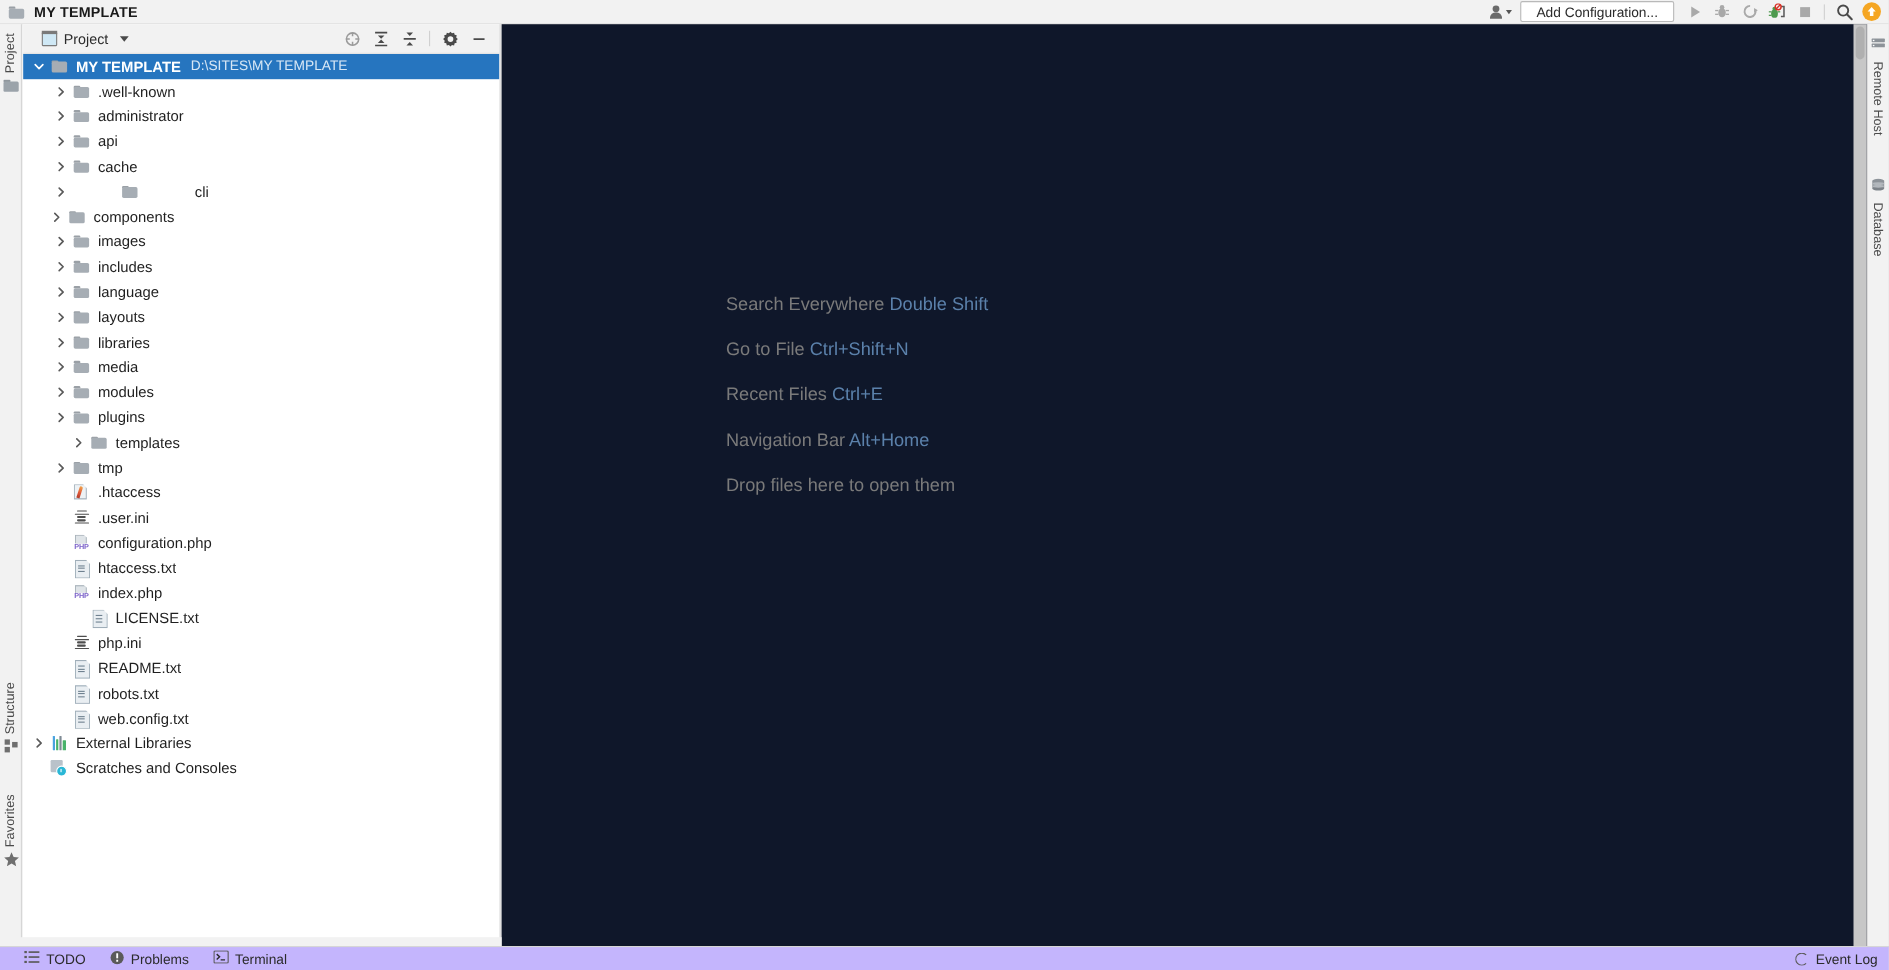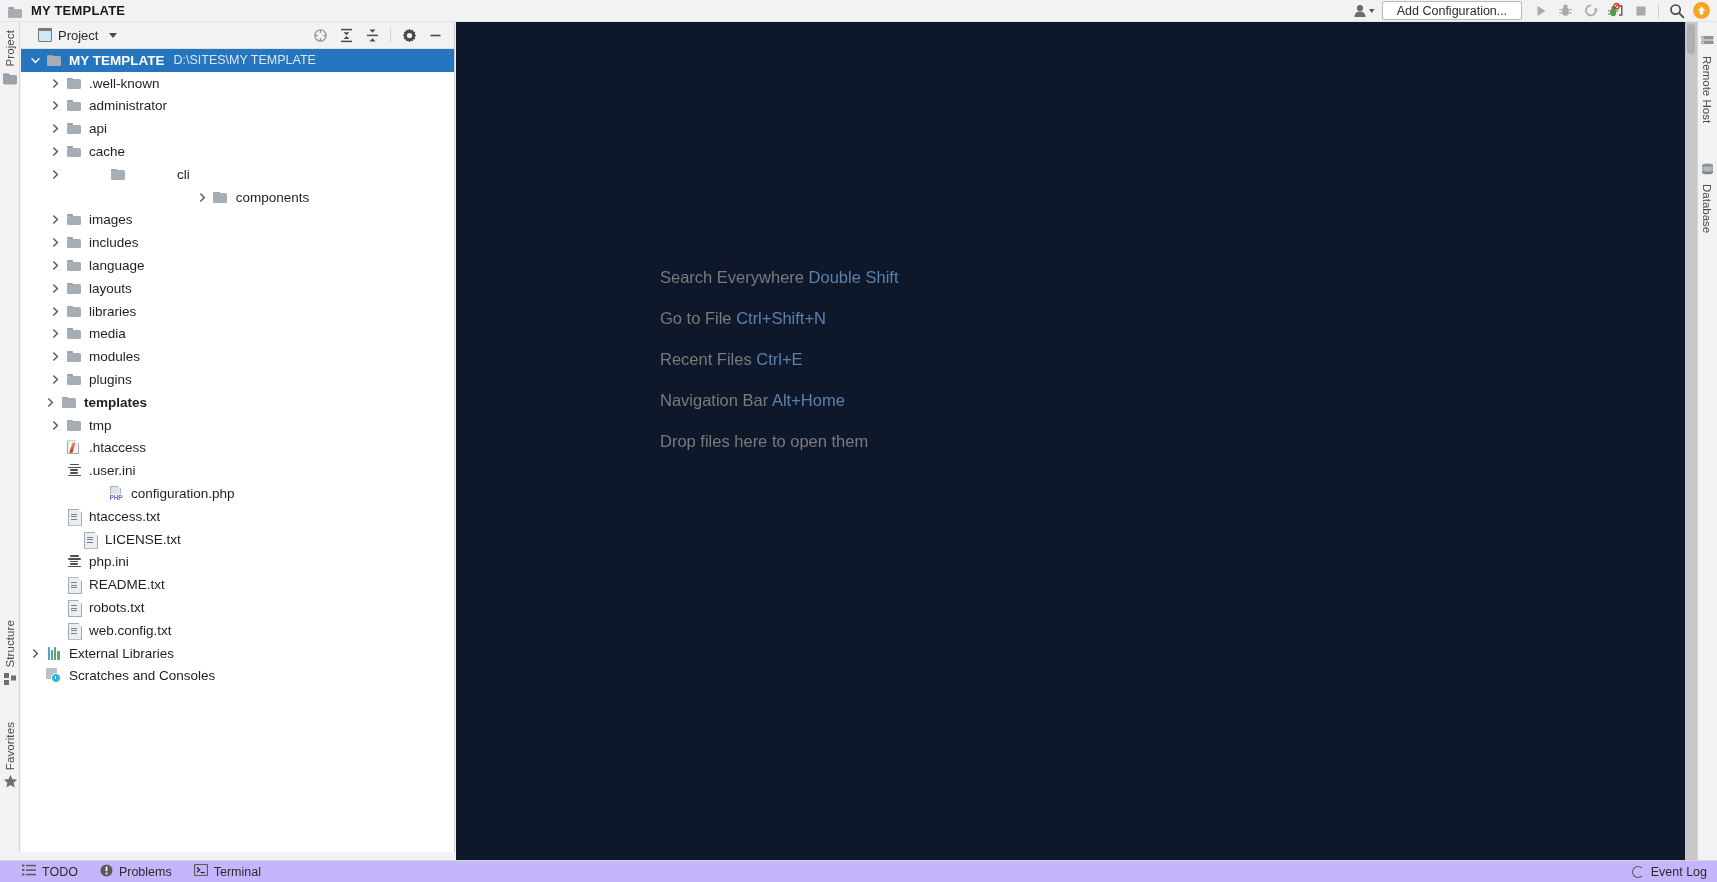--- a/index.html
+++ b/index.html
@@ -522,21 +522,21 @@
         <span class="arrow">
           <svg width="11" height="11" viewBox="0 0 11 11">
             <path fill="none" stroke-width="1.5" stroke-linecap="round" stroke-linejoin="round" d="M3.8 2 L7.4 5.5 L3.8 9" stroke="#5a5a5a"></path>
           </svg>
         </span>
         <span class="icon-slot">
           <span class="ic-folder"></span>
         </span>
         <span class="label">cli</span>
       </div>
-      <div class="row" style="padding-left: 36px; justify-content: center;">
+      <div class="row" style="padding-left: 24px;">
         <span class="arrow">
           <svg width="11" height="11" viewBox="0 0 11 11">
             <path fill="none" stroke-width="1.5" stroke-linecap="round" stroke-linejoin="round" d="M3.8 2 L7.4 5.5 L3.8 9" stroke="#5a5a5a"></path>
           </svg>
         </span>
         <span class="icon-slot">
           <span class="ic-folder"></span>
         </span>
         <span class="label">components</span>
       </div>
@@ -621,21 +621,21 @@
         <span class="arrow">
           <svg width="11" height="11" viewBox="0 0 11 11">
             <path fill="none" stroke-width="1.5" stroke-linecap="round" stroke-linejoin="round" d="M3.8 2 L7.4 5.5 L3.8 9" stroke="#5a5a5a"></path>
           </svg>
         </span>
         <span class="icon-slot">
           <span class="ic-folder"></span>
         </span>
         <span class="label">plugins</span>
       </div>
-      <div class="row" style="padding-left: 23px; font-weight: bold;">
+      <div class="row" style="padding-left: 44px;">
         <span class="arrow">
           <svg width="11" height="11" viewBox="0 0 11 11">
             <path fill="none" stroke-width="1.5" stroke-linecap="round" stroke-linejoin="round" d="M3.8 2 L7.4 5.5 L3.8 9" stroke="#5a5a5a"></path>
           </svg>
         </span>
         <span class="icon-slot">
           <span class="ic-folder"></span>
         </span>
         <span class="label">templates</span>
       </div>
@@ -666,21 +666,21 @@
           <span class="ic-ini">
             <i style="left:2px;top:0;width:9px"></i>
             <i style="left:0;top:3px;width:13px"></i>
             <i style="left:2.5px;top:5.6px;width:8px"></i>
             <i style="left:2.5px;top:8.2px;width:8px"></i>
             <i style="left:0;top:10.8px;width:13px"></i>
           </span>
         </span>
         <span class="label">.user.ini</span>
       </div>
-      <div class="row" style="padding-left: 28px; margin-left: 42px;">
+      <div class="row" style="padding-left: 28px;">
         <span class="arrow"></span>
         <span class="icon-slot">
           <span class="ic-php">
             <span class="sheet"></span>
             <span class="tag">PHP</span>
           </span>
         </span>
         <span class="label">configuration.php</span>
       </div>
       <div class="row" style="padding-left: 28px;">
@@ -688,20 +688,30 @@
         <span class="icon-slot">
           <span class="ic-txt">
             <span class="lines">
               <i></i>
               <i></i>
               <i></i>
             </span>
           </span>
         </span>
         <span class="label">htaccess.txt</span>
+      </div>
+      <div class="row" style="padding-left: 28px;">
+        <span class="arrow"></span>
+        <span class="icon-slot">
+          <span class="ic-php">
+            <span class="sheet"></span>
+            <span class="tag">PHP</span>
+          </span>
+        </span>
+        <span class="label">index.php</span>
       </div>
       <div class="row" style="padding-left: 44px;">
         <span class="arrow"></span>
         <span class="icon-slot">
           <span class="ic-txt">
             <span class="lines">
               <i></i>
               <i></i>
               <i></i>
             </span>

